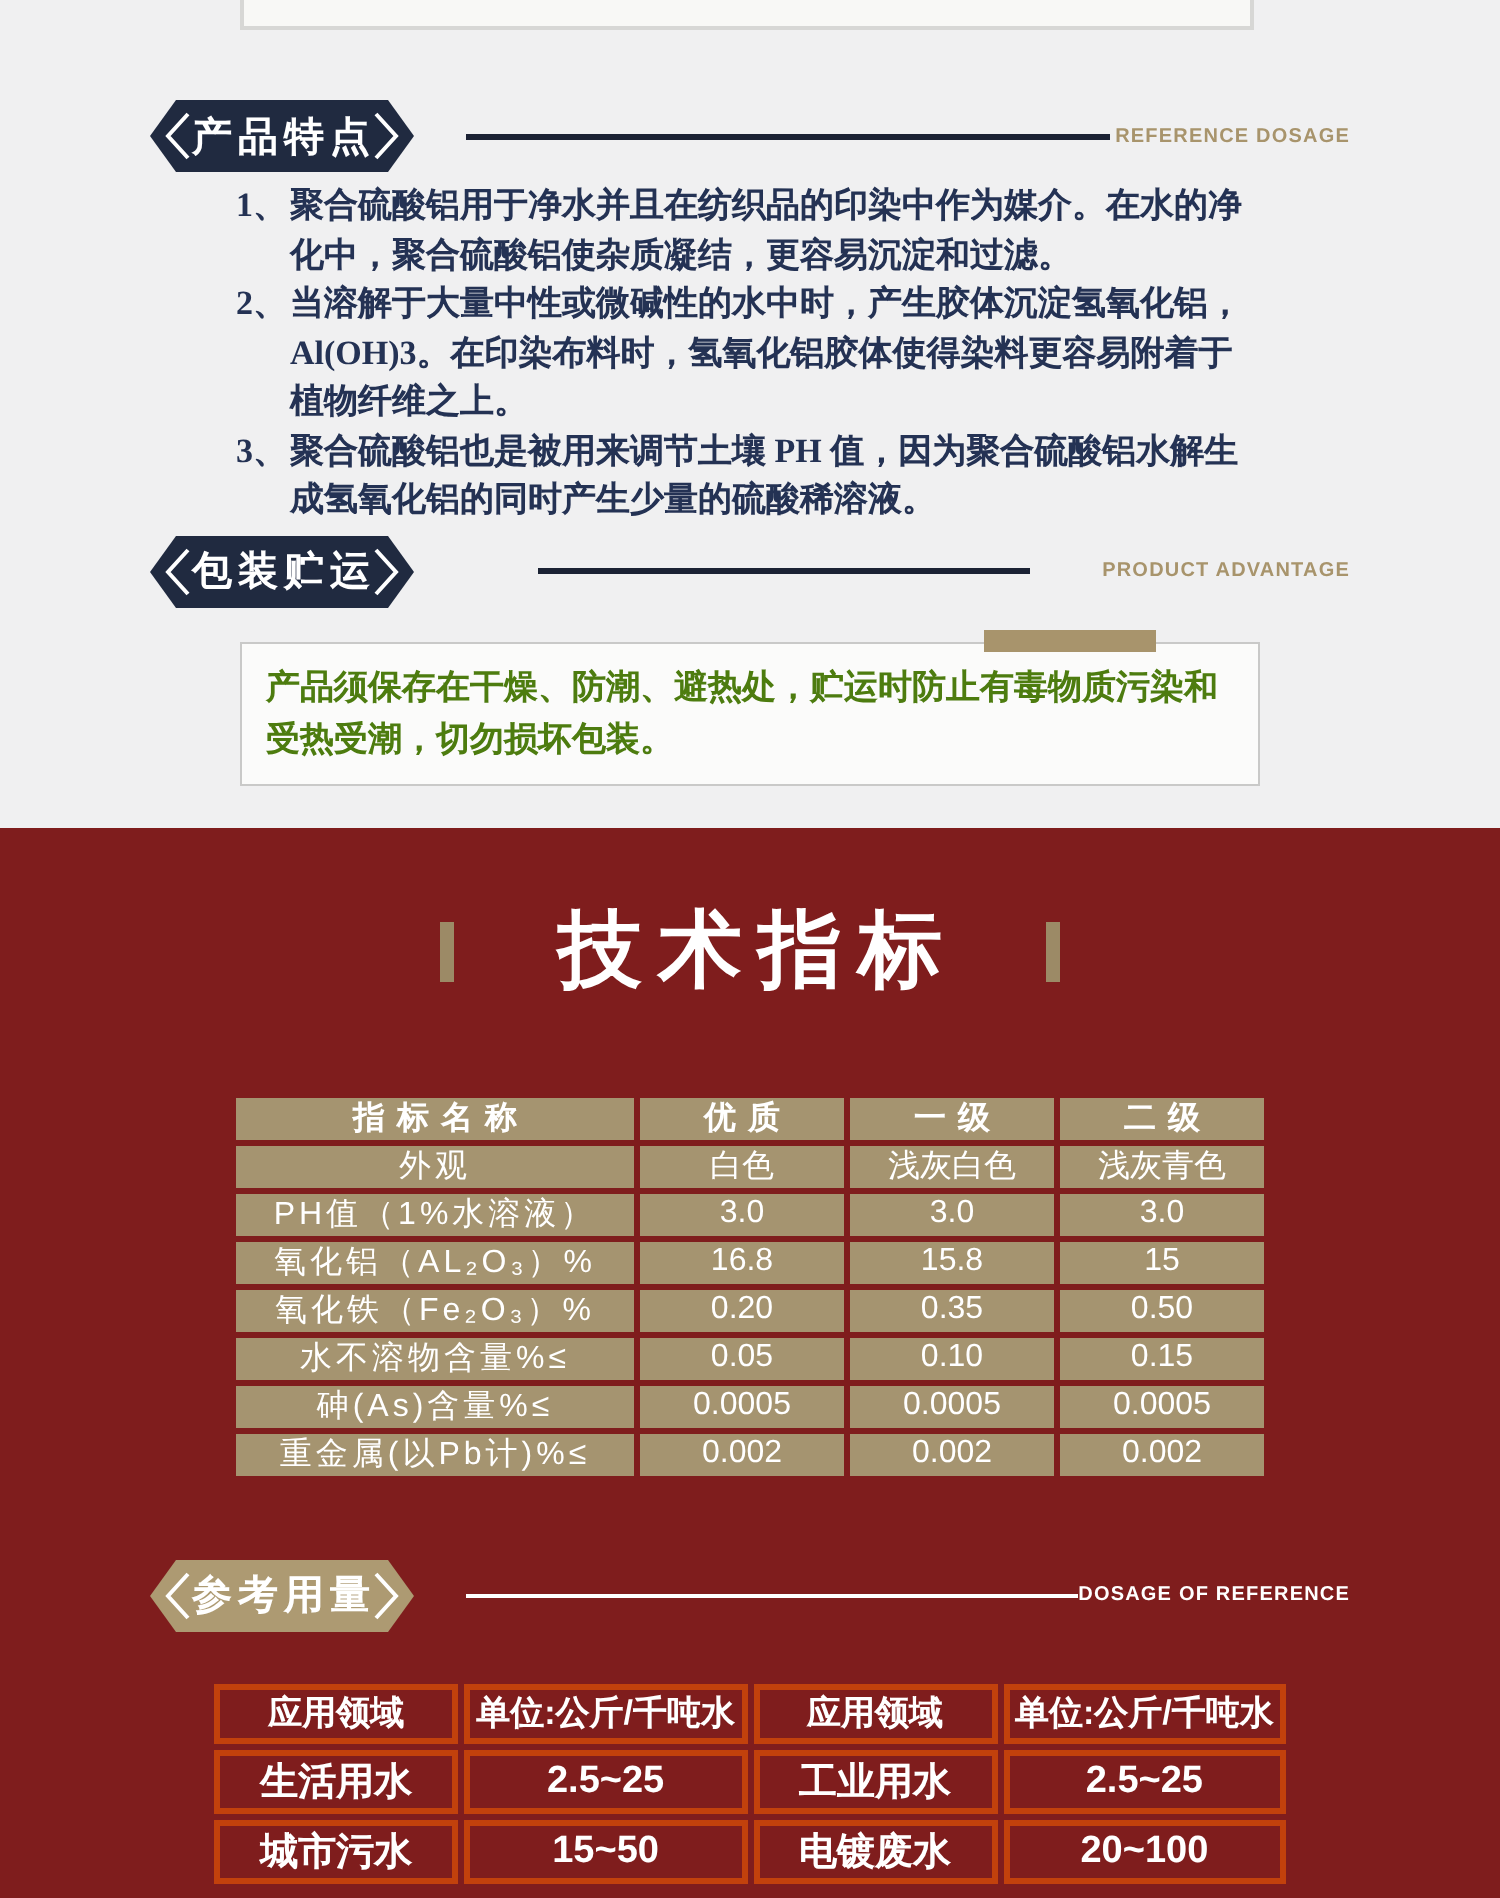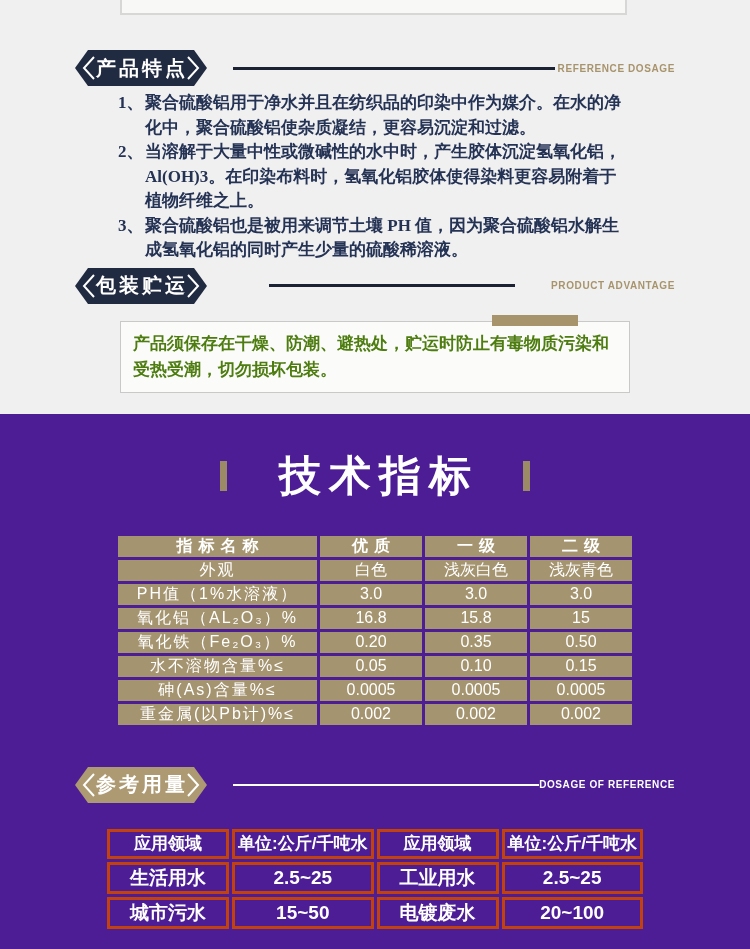--- a/index.html
+++ b/index.html
@@ -51,35 +51,35 @@
   .deco-bar{position:absolute;top:-6px;right:52px;width:86px;height:11px;background:#a8946c;}
   .storage-box{
     box-sizing:border-box;border:1px solid #c9c9c8;background:#fbfbfa;
     padding:9px 12px 9px 12px;color:#4d7c0f;font-weight:bold;
     font-size:17px;line-height:26px;
   }
 
   
   .dark-section{
     box-sizing:border-box;margin-top:21px;height:536px;
-    background:#4c1d95;padding-top:38px;
+    background:#7f1d1d;padding-top:38px;
   }
   .title-row{display:flex;align-items:center;justify-content:center;}
   .title-bar{width:7px;height:30px;background:#9c8a66;margin:0 44px;}
   .main-title{
     color:#ffffff;font-size:42px;font-weight:bold;letter-spacing:8px;
     text-indent:8px;line-height:48px;
   }
   .subtitle{
     margin-top:7px;text-align:center;color:#a18c66;
     font-size:19px;font-weight:bold;letter-spacing:2px;
   }
 
   
-  table.t1{margin:33px auto 0 auto;border-collapse:separate;border-spacing:3px;}
+  table.t1{margin:46px auto 0 auto;border-collapse:separate;border-spacing:3px;}
   table.t1 th,table.t1 td{
     background:#a59470;color:#ffffff;text-align:center;
     height:21px;font-size:16px;padding:0 2px;white-space:nowrap;
   }
   table.t1 th{font-weight:bold;letter-spacing:6px;text-indent:6px;}
   table.t1 td.lbl{letter-spacing:2px;}
 
   
   table.t2{margin:23px auto 0 auto;border-collapse:separate;border-spacing:3px;}
   table.t2 th,table.t2 td{

